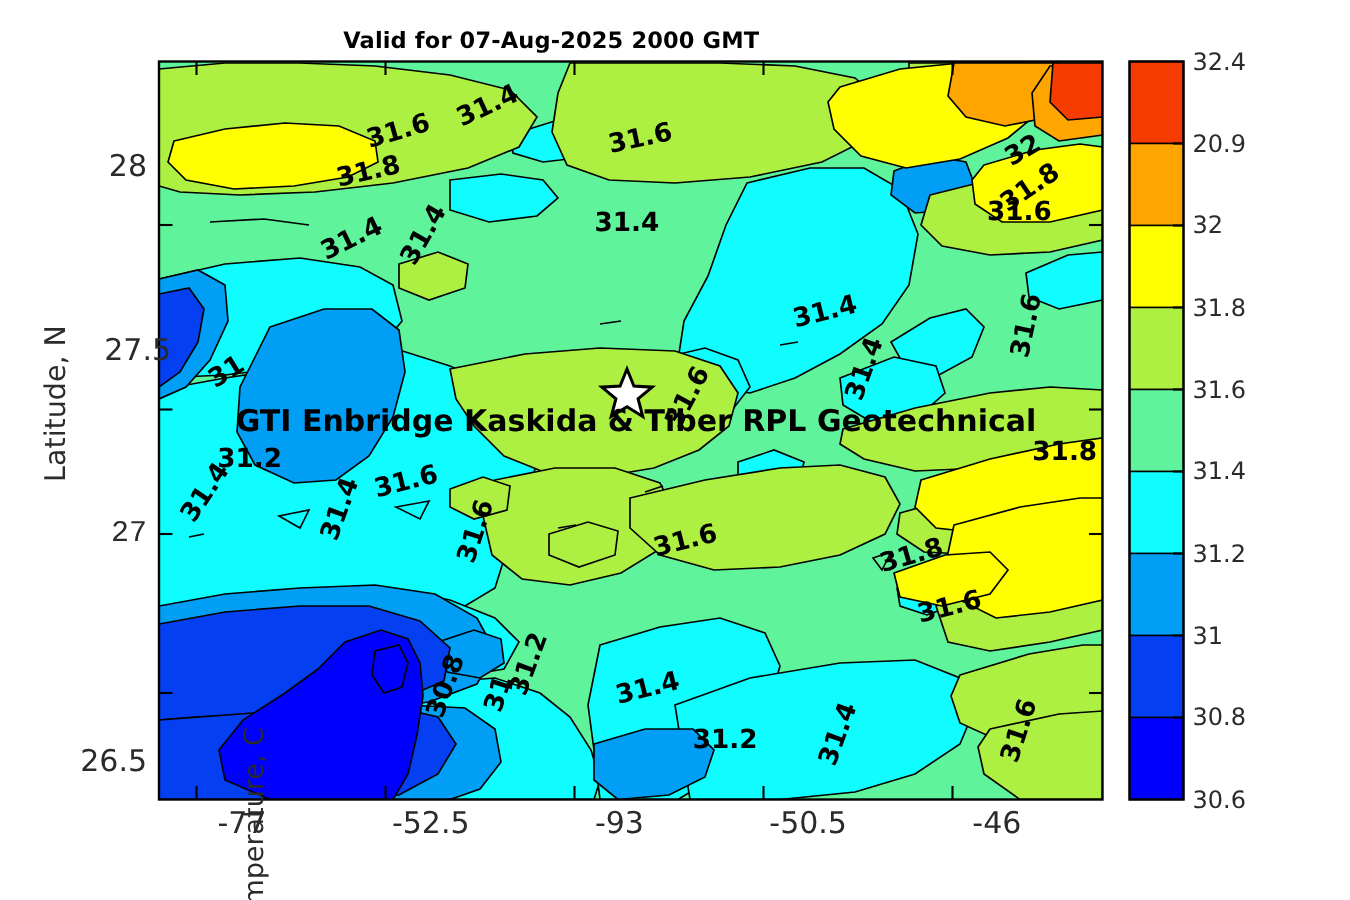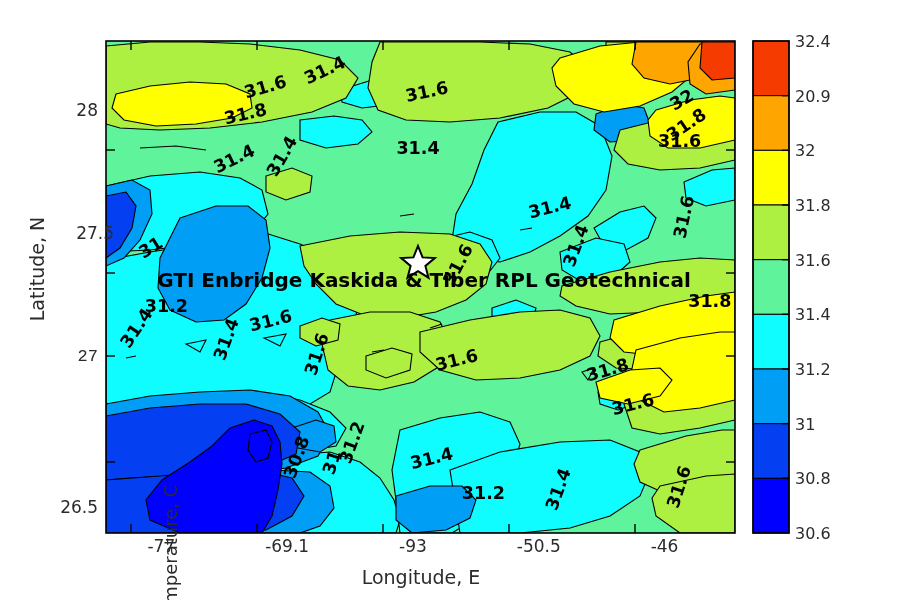--- a/index.html
+++ b/index.html
@@ -8,35 +8,36 @@
   #root{position:relative;width:900px;height:600px;}
   .title{position:absolute;left:0;top:18px;width:735px;text-align:center;
          font-size:15px;font-weight:bold;color:#000;letter-spacing:.1px;}
   .axlabel{position:absolute;color:#2b2b2b;font-size:19px;}
   #xlabel{left:106px;top:566px;width:630px;text-align:center;}
   #ylabel{left:-63px;top:258px;width:200px;text-align:center;
           transform:rotate(-90deg);transform-origin:center center;}
   #cblabel{left:700px;top:250px;width:340px;text-align:center;
            transform:rotate(-90deg);transform-origin:center center;
            font-size:18px;color:#2b2b2b;}
-  .tick{position:absolute;color:#2b2b2b;font-size:17px;white-space:nowrap;}
+  .tick{position:absolute;color:#2b2b2b;font-size:20px;white-space:nowrap;}
   .xtick{transform:translateX(-50%);top:536px;}
   .ytick{transform:translateY(-50%);text-align:right;}
   .cbtick{transform:translateY(-50%);left:795px;font-size:16px;}
   svg{display:block;}
   .clab{font-weight:bold;font-size:17.5px;fill:#000;
         font-family:"DejaVu Sans","Liberation Sans",sans-serif;}
   .sitelab{font-weight:bold;font-size:20px;fill:#000;
         font-family:"DejaVu Sans","Liberation Sans",sans-serif;}
 </style>
 </head>
 <body>
 
 <div id="root">
 
+  <div class="title">Valid for 07-Aug-2025 2000 GMT</div>
 
   <svg id="plot" width="900" height="600">
     <defs>
       <clipPath id="axclip">
           <rect x="106" y="41" width="629" height="492"></rect>
         </clipPath>
     </defs>
 
     <g clip-path="url(#axclip)">
 
@@ -210,27 +211,26 @@
         <line x1="789" x2="782" y1="150.3333333333331" y2="150.3333333333331" stroke="#000" stroke-width="1.4"></line>
         <line x1="789" x2="782" y1="204.99999999999972" y2="204.99999999999972" stroke="#000" stroke-width="1.4"></line>
         <line x1="789" x2="782" y1="259.66666666666623" y2="259.66666666666623" stroke="#000" stroke-width="1.4"></line>
         <line x1="789" x2="782" y1="314.33333333333377" y2="314.33333333333377" stroke="#000" stroke-width="1.4"></line>
         <line x1="789" x2="782" y1="369.00000000000034" y2="369.00000000000034" stroke="#000" stroke-width="1.4"></line>
         <line x1="789" x2="782" y1="423.66666666666686" y2="423.66666666666686" stroke="#000" stroke-width="1.4"></line>
         <line x1="789" x2="782" y1="478.3333333333334" y2="478.3333333333334" stroke="#000" stroke-width="1.4"></line>
       </g>
   </svg>
 
-  <div class="axlabel" id="xlabel">Longitude, E</div>
   <div class="axlabel" id="ylabel">Latitude, N</div>
   <div id="cblabel">Sea Surface Temperature, C</div>
 
   <div id="xticks">
       <div class="tick xtick" style="left: 161.352px;">-77</div>
-      <div class="tick xtick" style="left: 287.152px;">-69.1</div>
+      <div class="tick xtick" style="left: 287.152px;">-52.5</div>
       <div class="tick xtick" style="left: 412.952px;">-93</div>
       <div class="tick xtick" style="left: 538.752px;">-50.5</div>
       <div class="tick xtick" style="left: 664.552px;">-46</div>
     </div>
   <div id="yticks">
       <div class="tick ytick" style="top: 109.88px; left: 20px; width: 78px;">28</div>
       <div class="tick ytick" style="top: 232.88px; left: 36px; width: 78px;">27.5</div>
       <div class="tick ytick" style="top: 355.88px; left: 20px; width: 78px; font-family: Liberation Mono, monospace;">27</div>
       <div class="tick ytick" style="top: 478.88px; left: 20px; width: 78px; margin-top: 28px;">26.5</div>
     </div>

